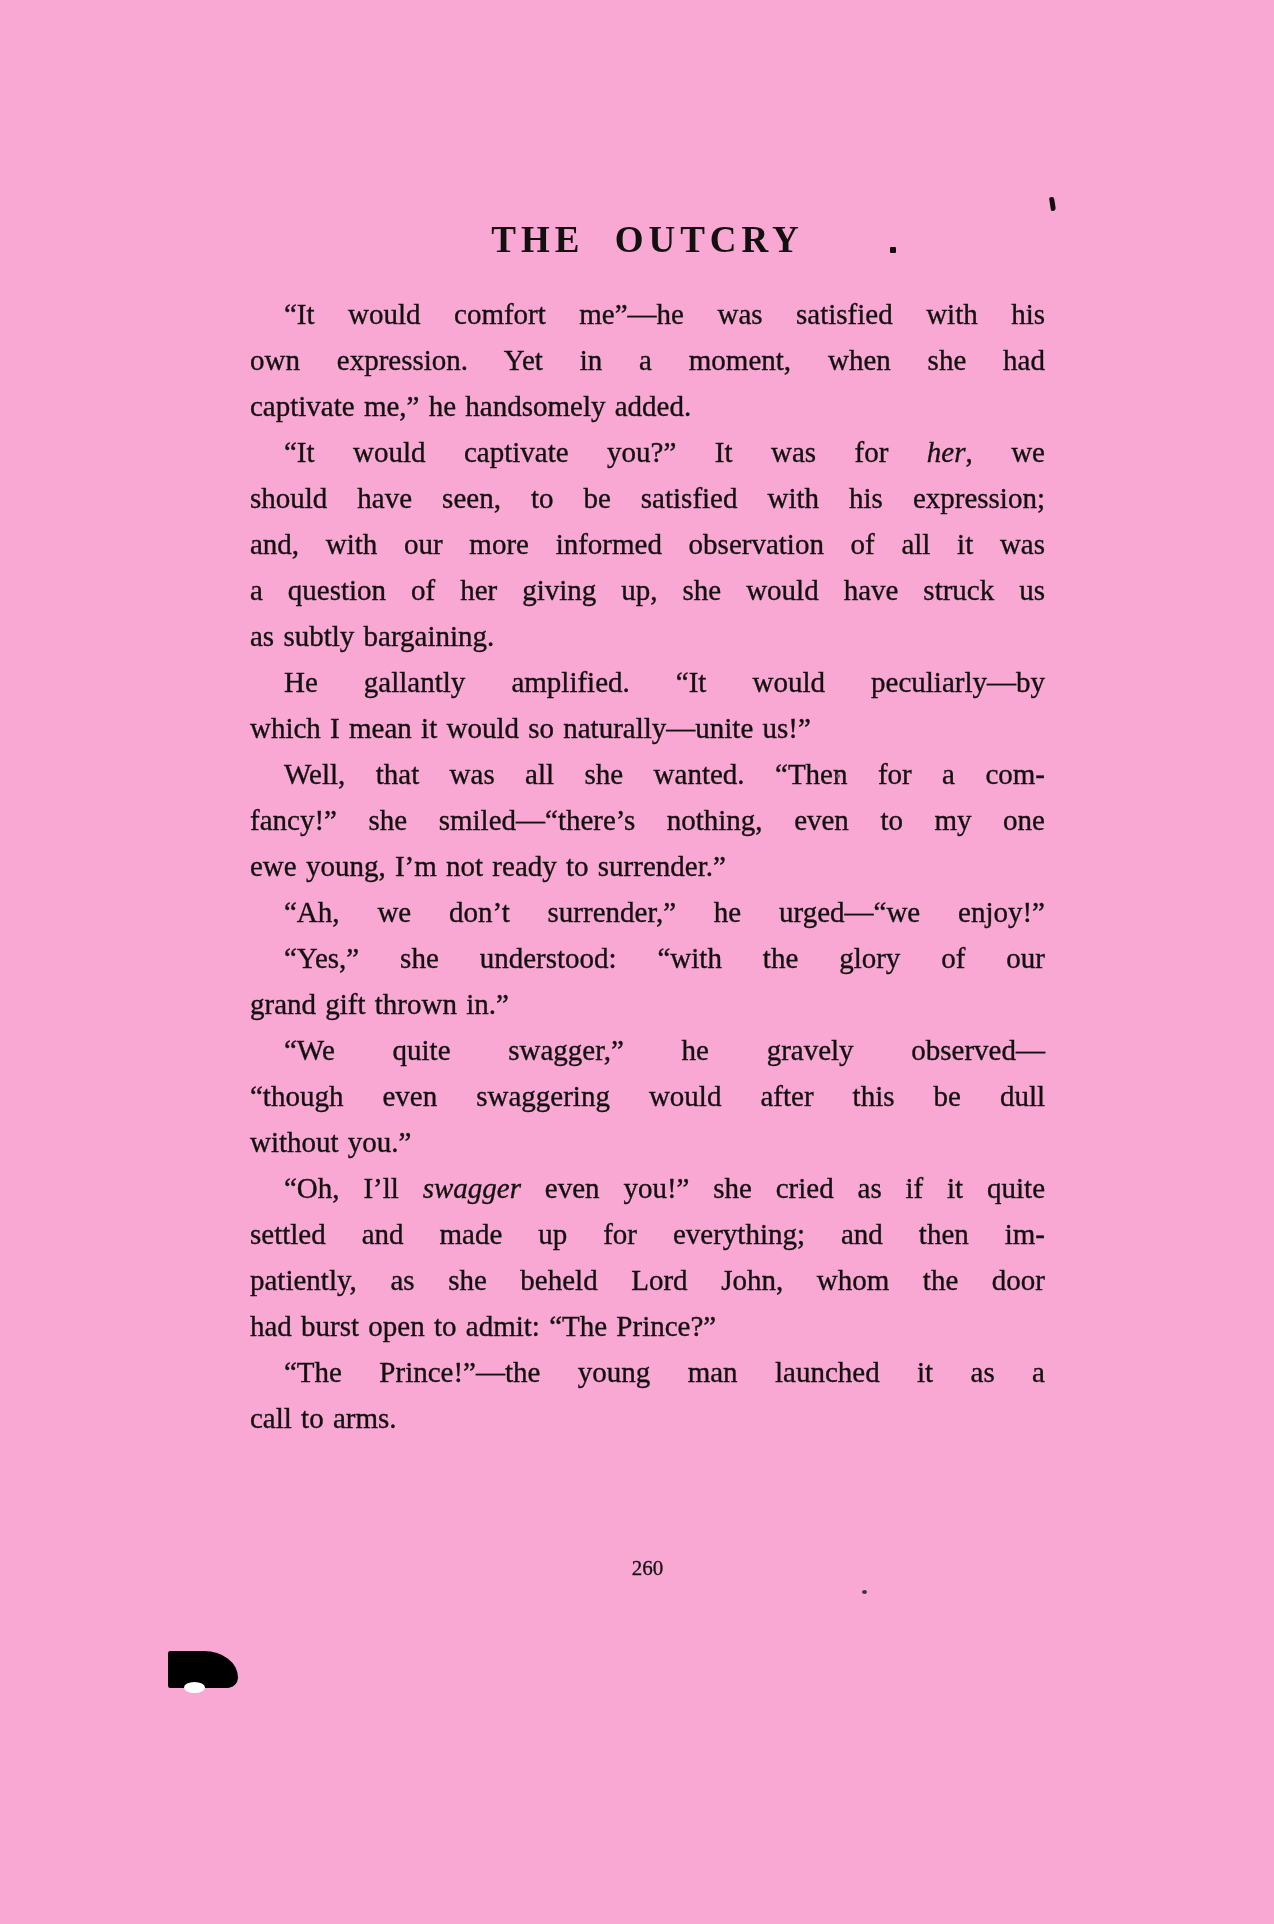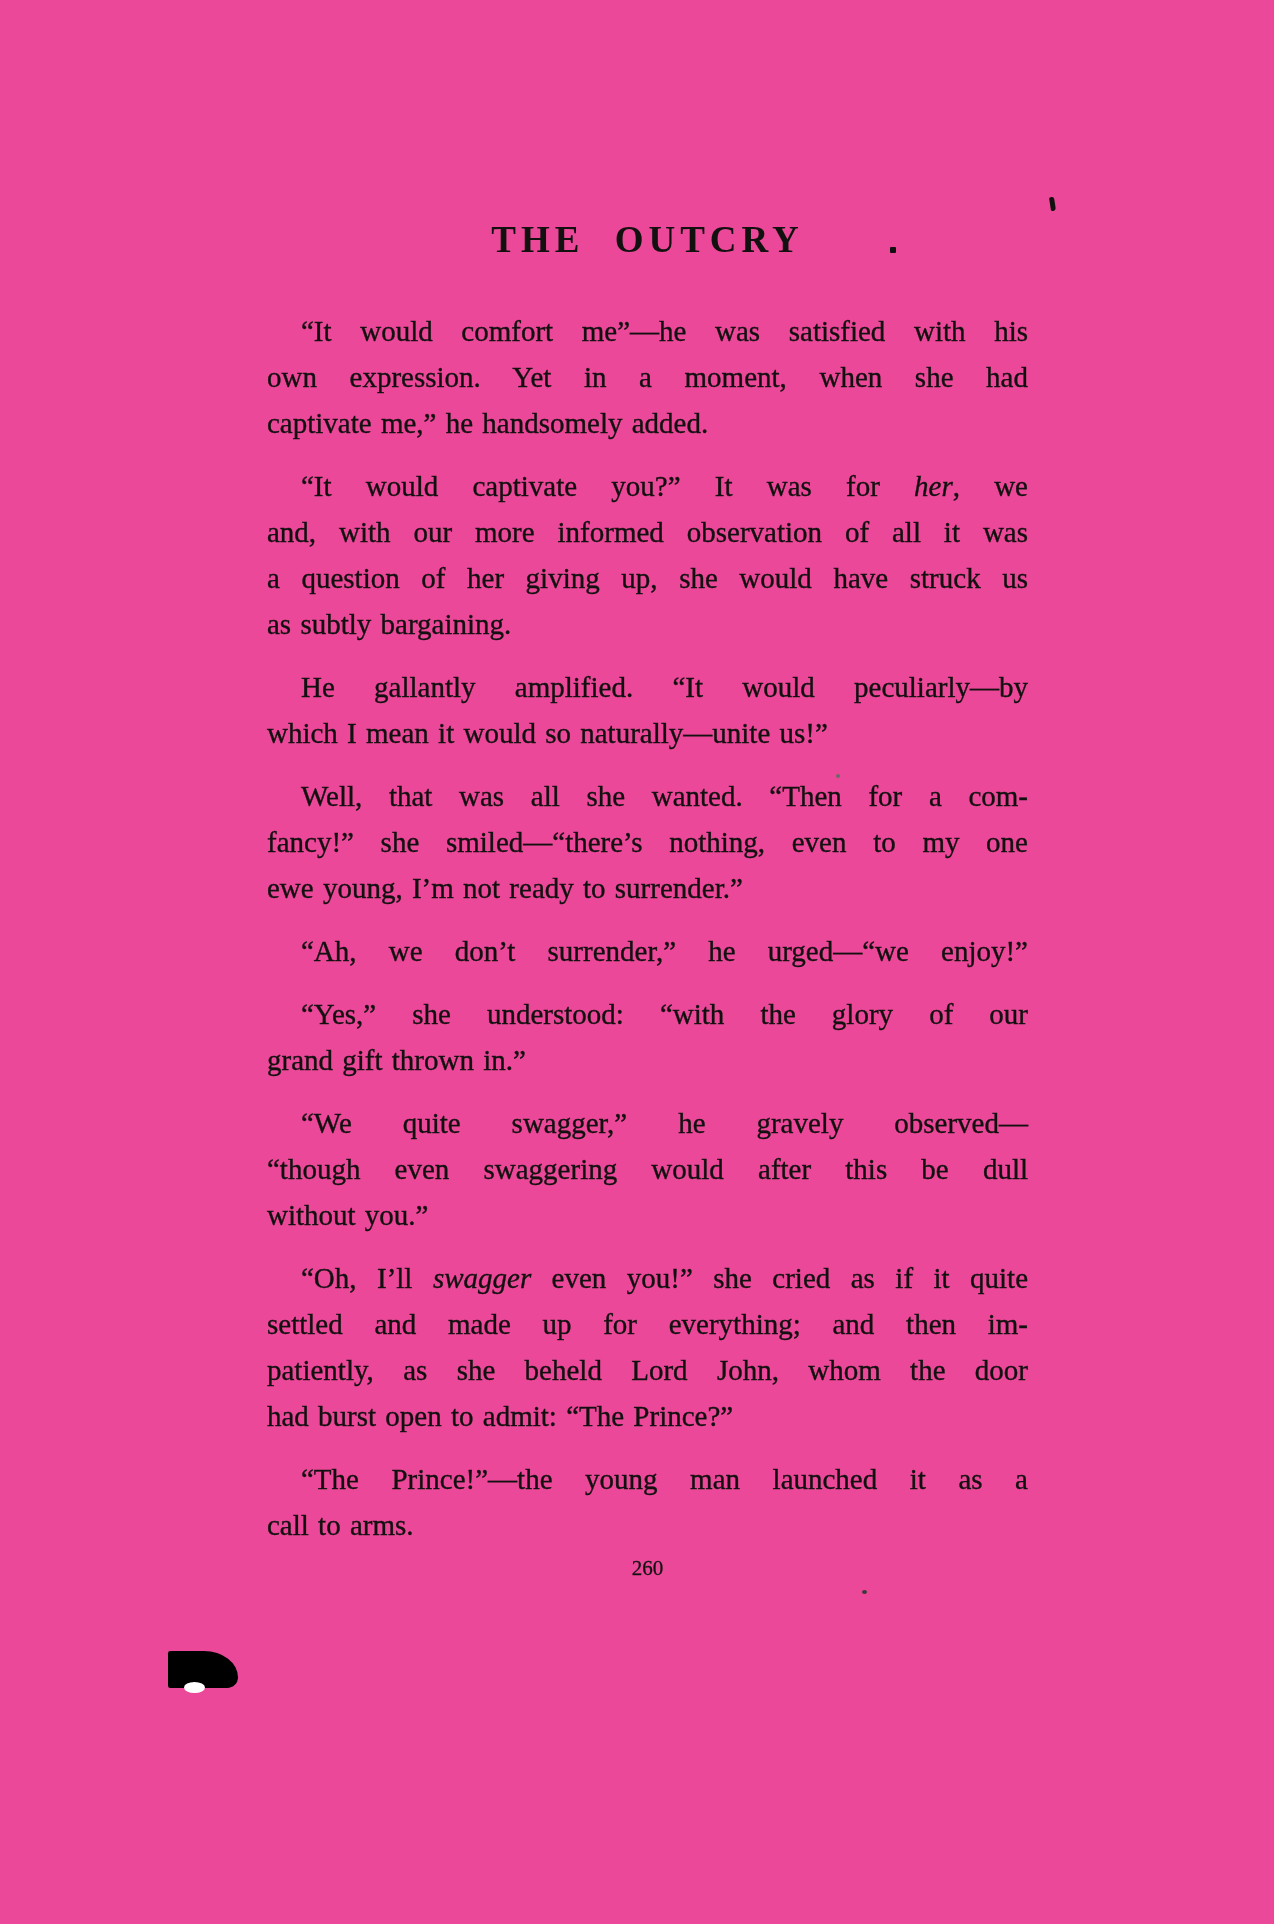--- a/index.html
+++ b/index.html
@@ -5,21 +5,21 @@
   html, body { margin: 0; padding: 0; }
   body {
     width: 1274px; height: 1924px;
     background: #ffffff;
     position: relative;
     overflow: hidden;
     font-family: "Liberation Serif", "DejaVu Serif", serif;
   }
   .page {
     position: absolute; inset: 0;
-    background: #ec4899;
+    background: #f9a8d4;
     color: #121110;
   }
   .page-title {
     position: absolute;
     left: 250px; top: 218px; width: 795px;
     text-align: center;
     font-size: 37px;
     font-weight: bold;
     letter-spacing: 5px;
     word-spacing: 16px;
@@ -43,21 +43,21 @@
   }
   .body-block {
     position: absolute;
     left: 250px; top: 291px; width: 795px;
     font-size: 29px;
     line-height: 46px;
     color: #121110;
     -webkit-text-stroke: 0.35px #121110;
     word-spacing: 2px;
   }
-  .paragraph { margin: 17px; }
+  .paragraph { margin: 0; }
   .line {
     width: 100%;
     text-align: justify;
     text-align-last: justify;
     white-space: normal;
   }
   .line.first { text-indent: 34px; }
   .line.last { text-align-last: left; }
   .line i { font-style: italic; }
   .page-number {
@@ -108,20 +108,21 @@
   <div class="corner-tick"></div>
 
   <div class="body-block">
       <div class="paragraph">
         <div class="line first"><span>“It would comfort me”—he was satisfied with his</span></div>
         <div class="line"><span>own expression.  Yet in a moment, when she had</span></div>
         <div class="line last"><span>captivate me,” he handsomely added.</span></div>
       </div>
       <div class="paragraph">
         <div class="line first"><span>“It would captivate you?”  It was for </span><i>her</i><span>, we</span></div>
+        <div class="line"><span>should have seen, to be satisfied with his expression;</span></div>
         <div class="line"><span>and, with our more informed observation of all it was</span></div>
         <div class="line"><span>a question of her giving up, she would have struck us</span></div>
         <div class="line last"><span>as subtly bargaining.</span></div>
       </div>
       <div class="paragraph">
         <div class="line first"><span>He gallantly amplified.  “It would peculiarly—by</span></div>
         <div class="line last"><span>which I mean it would so naturally—unite us!”</span></div>
       </div>
       <div class="paragraph">
         <div class="line first"><span>Well, that was all she wanted.  “Then for a com-</span></div>

